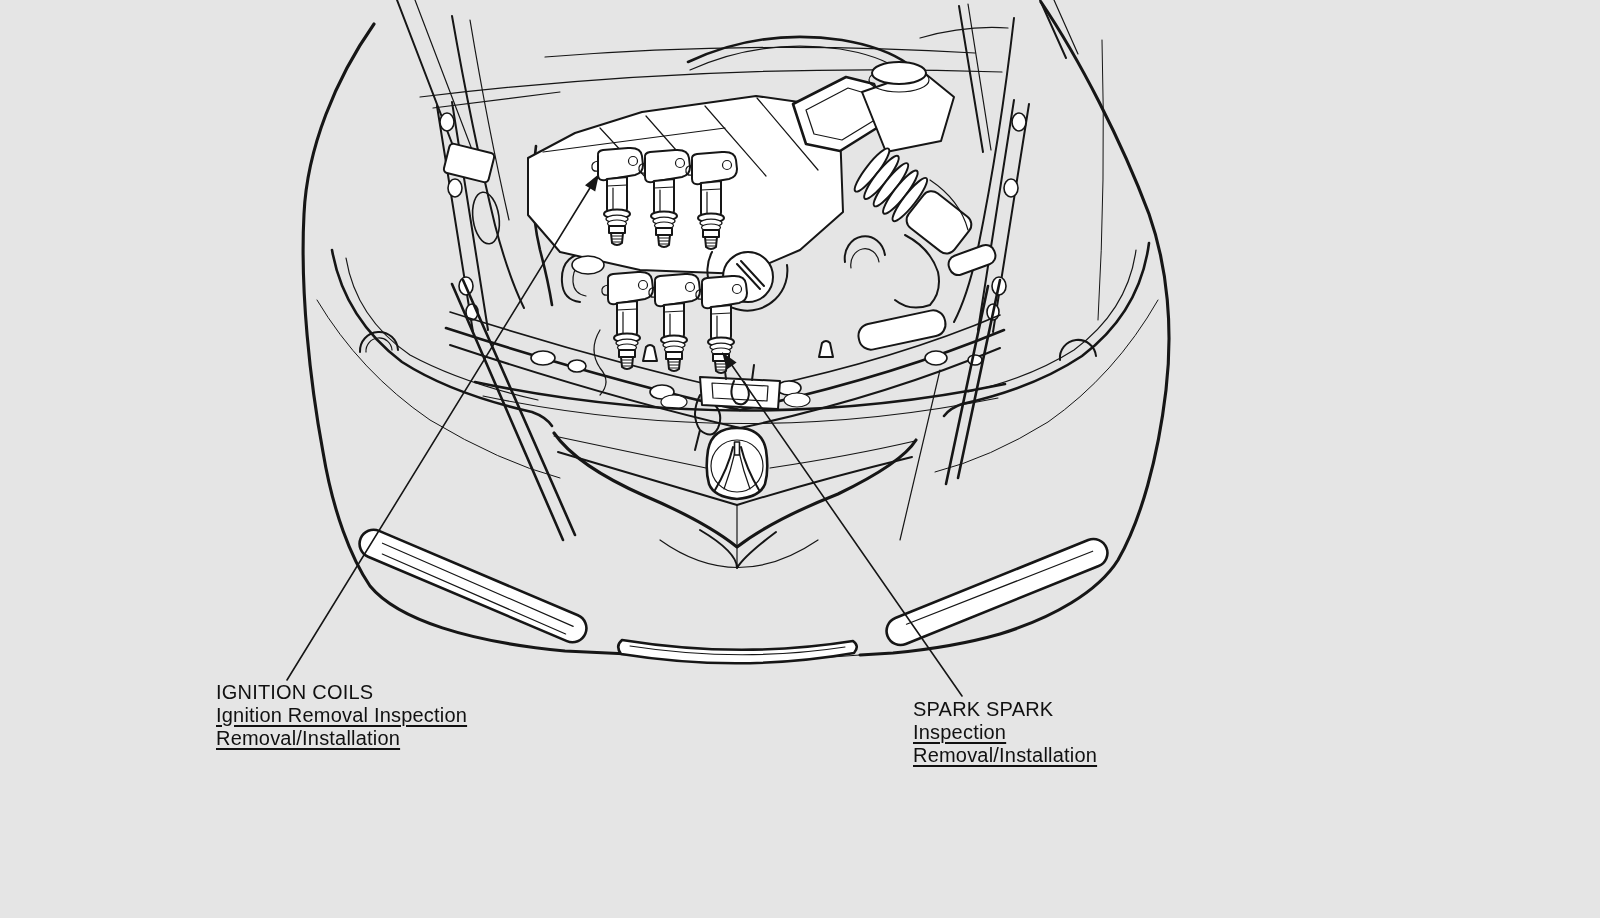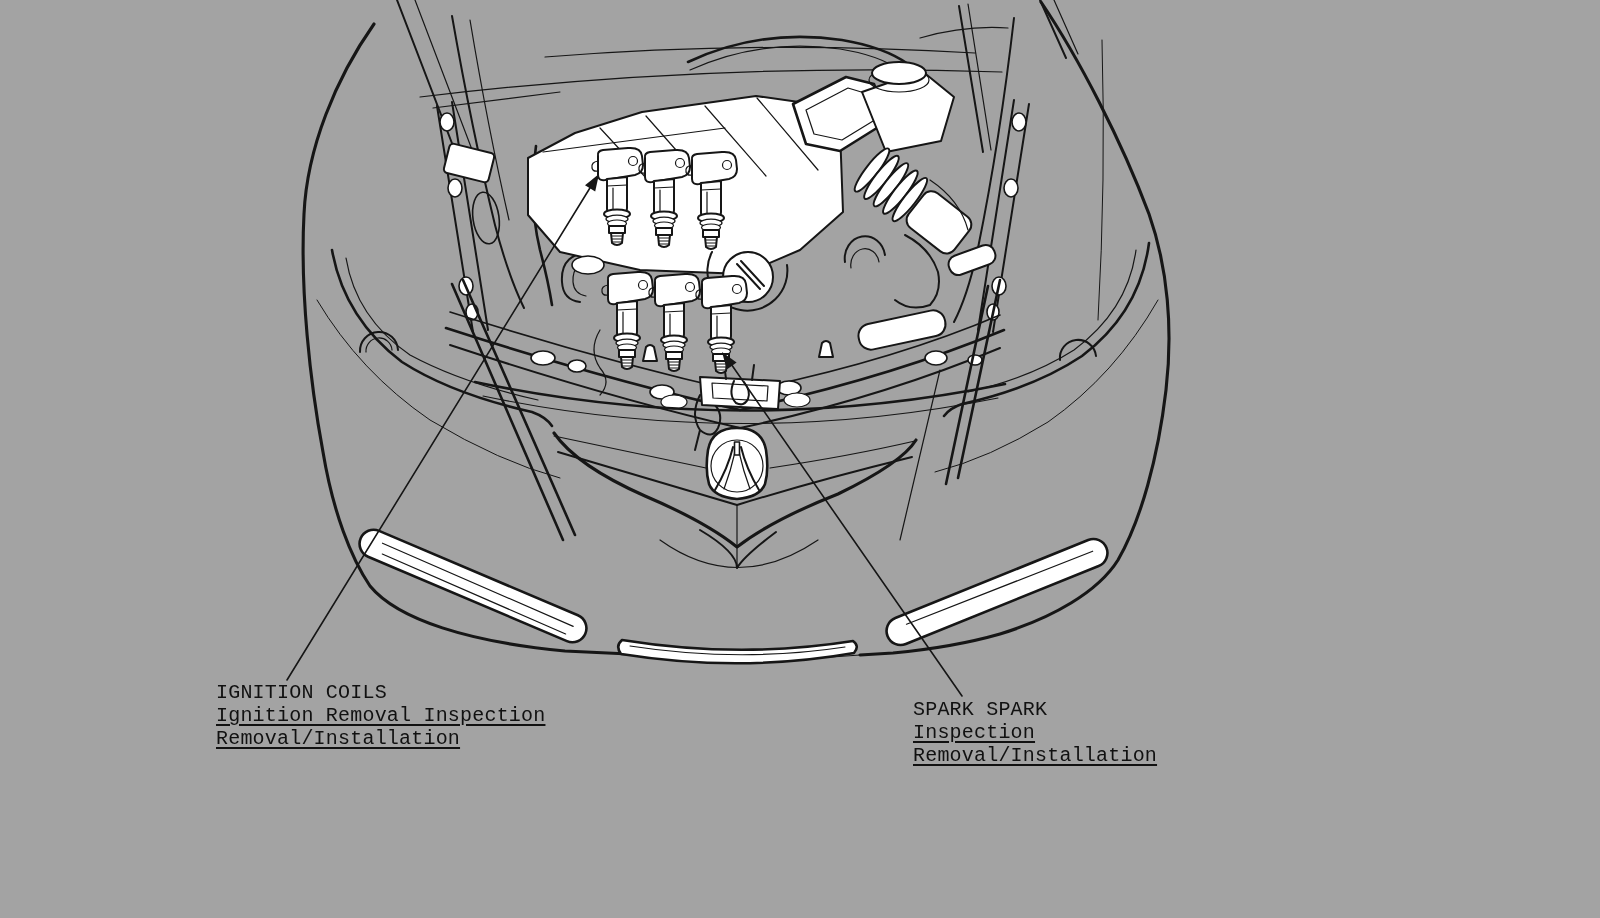--- a/index.html
+++ b/index.html
@@ -1,17 +1,17 @@
 <!DOCTYPE html>
 <html><head>
 <meta charset="utf-8">
 <style>
   html,body{margin:0;padding:0;background:#fff;}
-  #page{position:relative;width:1600px;height:918px;background:#a3a3a3;overflow:hidden;
-        font-family:Liberation Mono, monospace;color:#111;}
+  #page{position:relative;width:1600px;height:918px;background:#e5e5e5;overflow:hidden;
+        font-family:Liberation Sans, sans-serif;color:#111;}
   #art{position:absolute;left:0;top:0;}
   svg *{stroke:#161616;fill:none;stroke-linecap:round;stroke-linejoin:round;}
   .wf{fill:#ffffff;}
   .fl{fill:#161616;stroke:none;}
   .s07{stroke-width:1;}
   .s1{stroke-width:1.2;}
   .s15{stroke-width:1.6;}
   .s2{stroke-width:2;}
   .s25{stroke-width:2.6;}
   .s3{stroke-width:3.1;}

